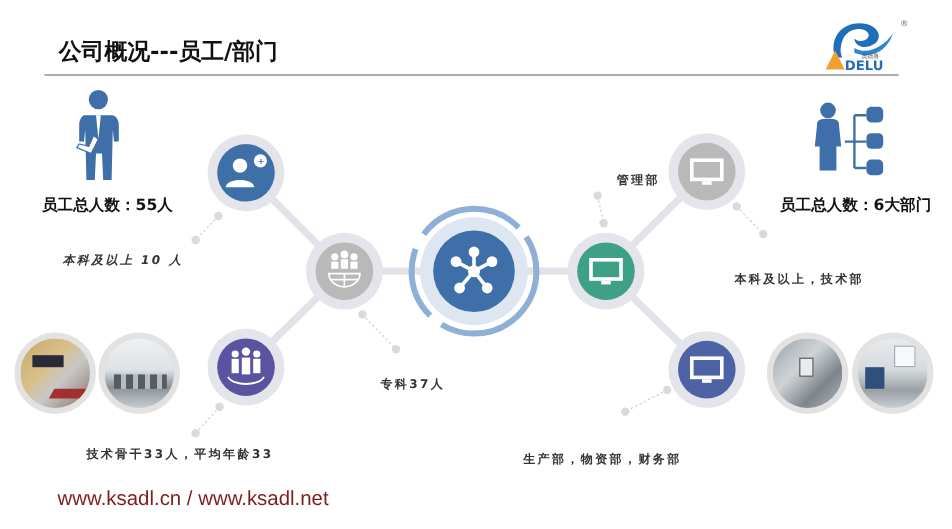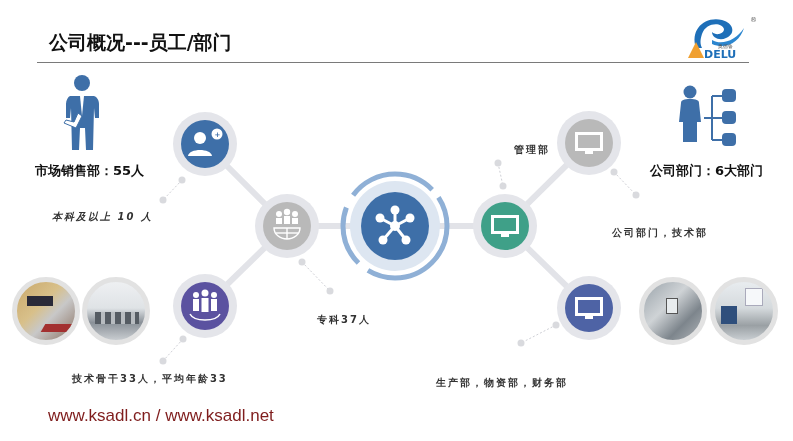--- a/index.html
+++ b/index.html
@@ -158,28 +158,28 @@
   <g fill="#3e6fa8">
     <circle cx="690" cy="92" r="6.5"></circle>
     <path d="M681 103 C681 100 684 99 690 99 C696 99 699 100 699 103 L701 122 L697 122 L697 142 L683 142 L683 122 L679 122 Z"></path>
     <path d="M704 118 L712 118 M712 96 L712 140 M712 96 L722 96 M712 118 L722 118 M712 140 L722 140" stroke="#3e6fa8" stroke-width="2" fill="none"></path>
     <rect x="722" y="89" width="14" height="13" rx="4"></rect>
     <rect x="722" y="111" width="14" height="13" rx="4"></rect>
     <rect x="722" y="133" width="14" height="13" rx="4"></rect>
   </g>
 </svg>
 
-<div class="abs big-label" style="left:35px; top:162px;">市场销售部：55人</div>
-<div class="abs big-label" style="left:650px; top:162px;">公司部门：6大部门</div>
+<div class="abs big-label" style="left:35px; top:162px;">员工总人数：55人</div>
+<div class="abs big-label" style="left:650px; top:162px;">员工总人数：6大部门</div>
 
 <div class="abs label" style="left:52px; top:210px;font-style:italic;">本科及以上  10 人</div>
 <div class="abs label" style="left:317px; top:313px;">专科37人</div>
 <div class="abs label" style="left:72px; top:372px;">技术骨干33人，平均年龄33</div>
 <div class="abs label" style="left:476px; top:143px;margin-left:38px;">管理部</div>
-<div class="abs label" style="left:612px; top:226px;">公司部门，技术部</div>
+<div class="abs label" style="left:612px; top:226px;">本科及以上，技术部</div>
 <div class="abs label" style="left:436px; top:376px;">生产部，物资部，财务部</div>
 
 <div class="abs photo" style="left:12px; top:277px; background:linear-gradient(135deg,#c9a86a 0%,#d8c08a 40%,#c8c8c8 60%,#8a7060 100%);">
   <div style="position:absolute; left:10px; top:14px; width:26px; height:10px; background:#2a2a38;"></div>
   <div style="position:absolute; left:26px; top:42px; width:30px; height:8px; background:#a33030; transform:skewX(-30deg);"></div>
 </div>
 <div class="abs photo" style="left:82px; top:277px; background:linear-gradient(180deg,#eef0f2 0%,#dfe3e6 45%,#8a9198 70%,#c8ccd0 100%);">
   <div style="position:absolute; left:8px; top:30px; width:44px; height:12px; background:repeating-linear-gradient(90deg,#555c63 0 6px,#b7bcc0 6px 10px);"></div>
 </div>
 <div class="abs photo" style="left:639px; top:277px; background:linear-gradient(135deg,#9aa3aa 0%,#cfd3d6 40%,#7d858c 70%,#b0b5b9 100%);">

